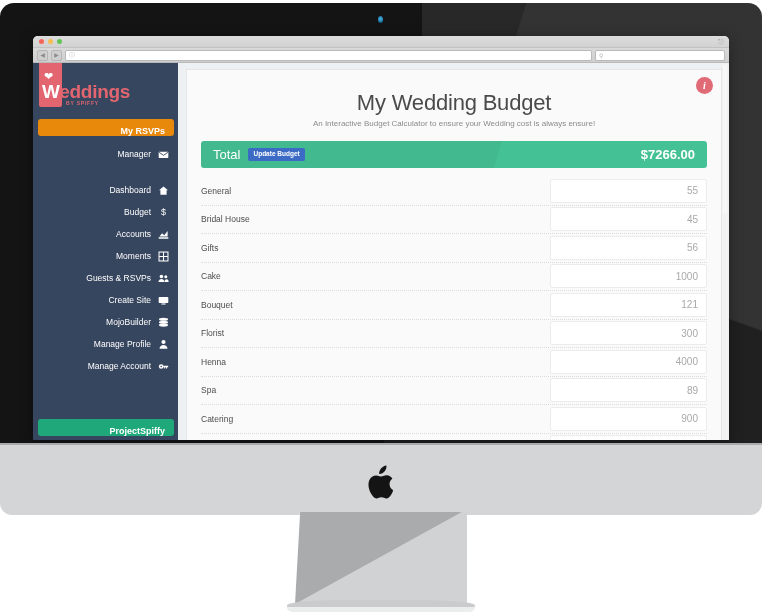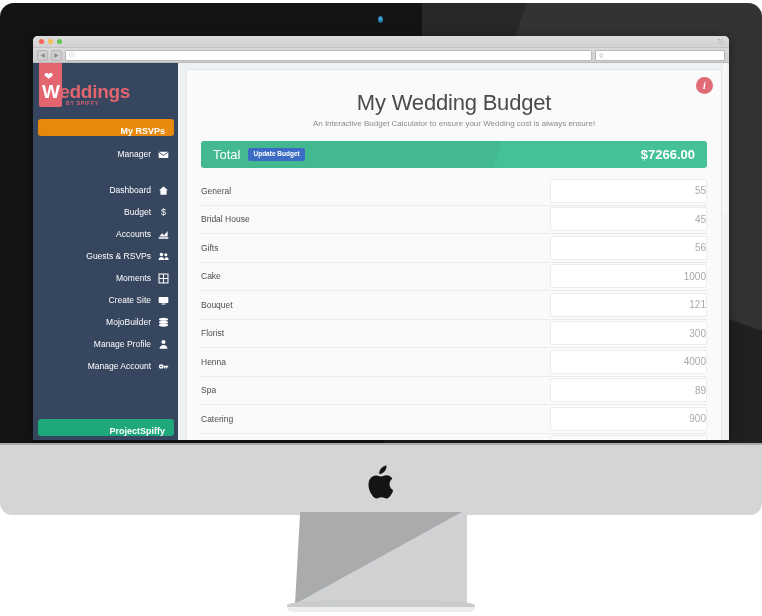--- a/index.html
+++ b/index.html
@@ -421,20 +421,21 @@
   .budget-input {
     margin-left: auto;
     width: 157px;
     height: 24px;
     background: #ffffff;
     border: 1px solid #ececec;
     border-radius: 2px;
     display: flex;
     align-items: center;
     justify-content: flex-end;
+    padding-right: 8px;
     font-size: 10px;
     color: #a9a9a9;
     box-sizing: border-box;
   }
 
   .page-scrollbar {
     position: absolute;
     right: 1px;
     top: 0;
     width: 6px;
@@ -538,37 +539,37 @@
           <span>Accounts</span>
           <span class="ico">
             <svg width="11" height="11" viewBox="0 0 16 16" fill="#fff">
                 <path d="M1 12h14v2H1z"></path>
                 <path d="M2 11 6 6l3 3 5-6v8z"></path>
               </svg>
           </span>
         </div>
 
         <div class="nav-item">
+          <span>Moments</span>
+          <span class="ico">
+            <svg width="11" height="11" viewBox="0 0 16 16" fill="none" stroke="#fff" stroke-width="1.5">
+                <rect x="1.5" y="1.5" width="13" height="13"></rect>
+                <path d="M1.5 8h13M8 1.5v13"></path>
+              </svg>
+          </span>
+        </div>
+
+        <div class="nav-item">
           <span>Guests &amp; RSVPs</span>
           <span class="ico">
             <svg width="11" height="11" viewBox="0 0 16 16" fill="#fff">
                 <circle cx="5" cy="5" r="2.6"></circle>
                 <circle cx="11.4" cy="5.3" r="2.2"></circle>
                 <path d="M.6 13c.4-3 2.2-4.4 4.4-4.4S9 10 9.4 13z"></path>
                 <path d="M9.6 13c-.2-2.4 1-4 3-4s2.8 1.6 2.8 4z"></path>
-              </svg>
-          </span>
-        </div>
-
-        <div class="nav-item">
-          <span>Moments</span>
-          <span class="ico">
-            <svg width="11" height="11" viewBox="0 0 16 16" fill="none" stroke="#fff" stroke-width="1.5">
-                <rect x="1.5" y="1.5" width="13" height="13"></rect>
-                <path d="M1.5 8h13M8 1.5v13"></path>
               </svg>
           </span>
         </div>
 
         <div class="nav-item">
           <span>Create Site</span>
           <span class="ico">
             <svg width="11" height="11" viewBox="0 0 16 16" fill="#fff">
                 <rect x="1" y="3" width="14" height="8.5" rx="1"></rect>
                 <rect x="5" y="12.3" width="6" height="1.6"></rect>

